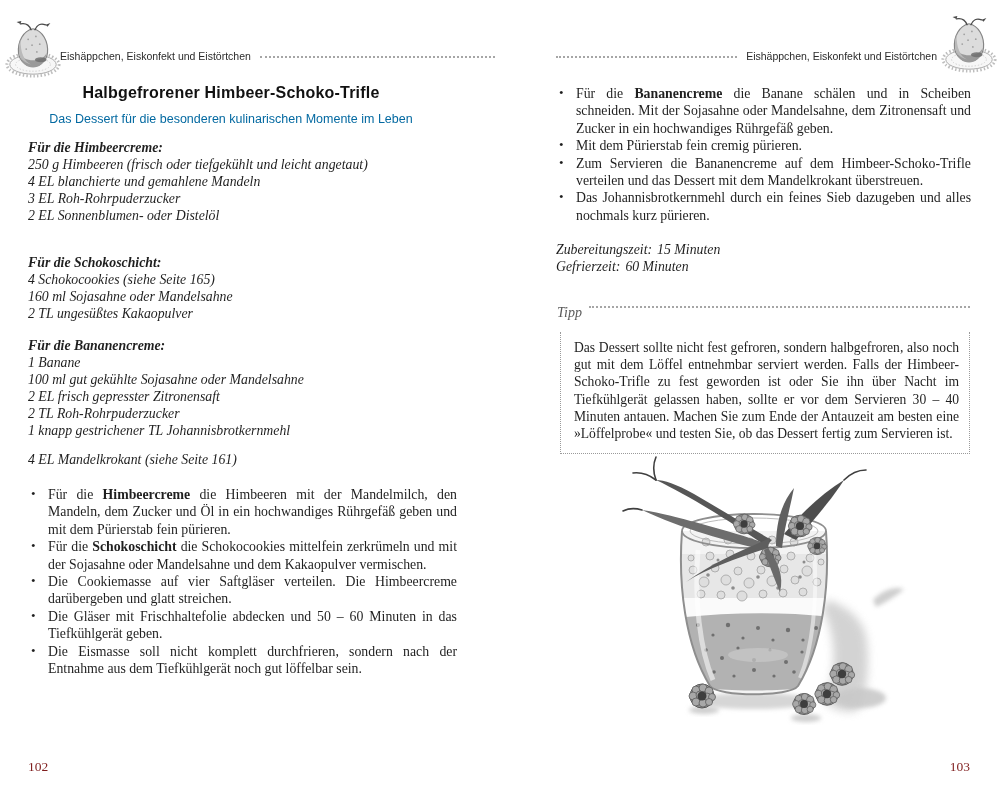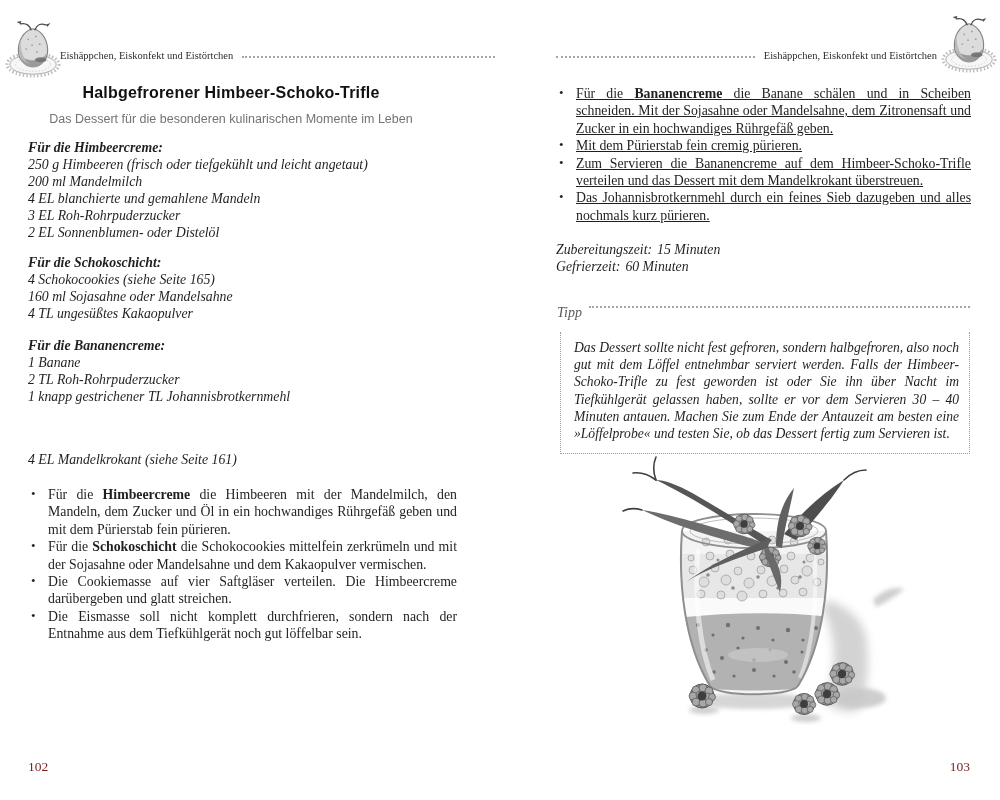--- a/index.html
+++ b/index.html
@@ -5,21 +5,21 @@
   html,body{margin:0;padding:0;}
   body{
     width:1000px;height:800px;background:#ffffff;overflow:hidden;
     font-family:"Liberation Serif","DejaVu Serif",serif;color:#1f1f1f;
   }
   .spread{position:relative;width:1000px;height:800px;background:#fff;}
 
   
   .running-head{
     position:absolute;top:50px;display:flex;align-items:center;gap:9px;
-    font-family:Liberation Serif, serif;
+    font-family:Liberation Sans, sans-serif;
     font-size:10.5px;color:#2b2b2b;white-space:nowrap;
   }
   .running-head.left-head{left:60px;width:435px;}
   .running-head.right-head{left:556px;width:381px;}
   .dotted-rule{flex:1;height:0;border-bottom:2px dotted #a6a6a6;transform:translateY(1px);}
   .corner-icon{position:absolute;width:58px;height:62px;}
   .corner-icon.left{left:4px;top:19px;}
   .corner-icon.right{right:2px;top:14px;}
 
   
@@ -28,49 +28,49 @@
   .page-right{left:556px;width:415px;}
 
   .title{
     position:absolute;top:84px;left:0;width:406px;margin:0;text-align:center;
     font-family:"Liberation Sans","DejaVu Sans",sans-serif;
     font-size:16px;font-weight:bold;letter-spacing:.2px;color:#111;
   }
   .subtitle{
     position:absolute;top:112px;left:0;width:406px;text-align:center;
     font-family:"Liberation Sans","DejaVu Sans",sans-serif;
-    font-size:12.5px;color:#737373;
+    font-size:12.5px;color:#0369a1;
   }
 
   .ing{position:absolute;left:0;width:100%;font-style:italic;font-size:13.8px;line-height:17px;}
   .ing-head{font-weight:bold;}
   .ing1{top:139px;} .ing2{top:254px;} .ing3{top:337px;}
   .extra-ing{position:absolute;top:452px;left:0;font-style:italic;font-size:13.8px;}
 
   .steps{position:absolute;left:0;width:100%;}
   .steps-left{top:486px;}
-  .steps-right{top:85px;text-decoration:underline;}
+  .steps-right{top:85px;}
   .step{position:relative;margin:0;padding-left:20px;text-align:justify;
         font-size:13.8px;line-height:17.4px;}
   .step::before{content:"\2022";position:absolute;left:3px;top:-1px;font-size:13px;color:#1f1f1f;}
   .step b{font-weight:bold;}
 
   .times{position:absolute;top:242px;left:0;font-style:italic;font-size:13.8px;line-height:16.5px;}
   .time-label{font-weight:normal;margin-right:5px;}
 
   .tip{position:absolute;top:305px;left:0;width:414px;}
   .tip-head{display:flex;align-items:flex-start;gap:7px;font-style:italic;
             font-size:14px;color:#5a5a5a;padding-left:1px;}
   .tip-head .dotted-rule{border-bottom:2px dotted #a6a6a6;}
   .tip-frame{
     margin-left:4px;margin-top:2px;
     border-left:1.5px dotted #9a9a9a;border-right:1.5px dotted #9a9a9a;
     border-bottom:1.5px dotted #9a9a9a;
   }
-  .tip-body{font-style:italic;text-align:justify;font-size:13.6px;line-height:17.2px;
+  .tip-body{text-align:justify;font-size:13.6px;line-height:17.2px;
             padding:7px 10px 11px 13px;color:#1f1f1f;margin-top:11px;}
 
   .illustration{position:absolute;left:618px;top:450px;width:322px;height:312px;}
 
   .page-number{position:absolute;top:759px;font-size:13.5px;color:#7f1d1d;}
   .page-number.pn-left{left:28px;}
   .page-number.pn-right{right:30px;}
 </style>
 </head>
 <body>
@@ -137,46 +137,48 @@
     <span>Eishäppchen, Eiskonfekt und Eistörtchen</span>
   </div>
 
   <div class="page page-left">
     <h1 class="title">Halbgefrorener Himbeer-Schoko-Trifle</h1>
     <div class="subtitle">Das Dessert für die besonderen kulinarischen Momente im Leben</div>
 
     <section class="ing ing1">
       <div class="ing-head">Für die Himbeercreme:</div>
       <div class="ing-line">250 g Himbeeren (frisch oder tiefgekühlt und leicht angetaut)</div>
-      <div class="ing-line">200 ml Mandelmilch</div>
       <div class="ing-line">4 EL blanchierte und gemahlene Mandeln</div>
       <div class="ing-line">3 EL Roh-Rohrpuderzucker</div>
       <div class="ing-line">2 EL Sonnenblumen- oder Distelöl</div>
     </section>
 
     <section class="ing ing2">
       <div class="ing-head">Für die Schokoschicht:</div>
       <div class="ing-line">4 Schokocookies (siehe Seite 165)</div>
       <div class="ing-line">160 ml Sojasahne oder Mandelsahne</div>
-      <div class="ing-line">4 TL ungesüßtes Kakaopulver</div>
+      <div class="ing-line">2 TL ungesüßtes Kakaopulver</div>
     </section>
 
     <section class="ing ing3">
       <div class="ing-head">Für die Bananencreme:</div>
       <div class="ing-line">1 Banane</div>
+      <div class="ing-line">100 ml gut gekühlte Sojasahne oder Mandelsahne</div>
+      <div class="ing-line">2 EL frisch gepresster Zitronensaft</div>
       <div class="ing-line">2 TL Roh-Rohrpuderzucker</div>
       <div class="ing-line">1 knapp gestrichener TL Johannisbrotkernmehl</div>
     </section>
 
     <div class="extra-ing">4 EL Mandelkrokant (siehe Seite 161)</div>
 
     <div class="steps steps-left">
       <p class="step"><span>Für die </span><b>Himbeercreme</b><span> die Himbeeren mit der Mandelmilch, den Mandeln, dem Zucker und Öl in ein hochwandiges Rührgefäß geben und mit dem Pürierstab fein pürieren.</span></p>
       <p class="step"><span>Für die </span><b>Schokoschicht</b><span> die Schokocookies mittelfein zerkrümeln und mit der Sojasahne oder Mandelsahne und dem Kakaopulver vermischen.</span></p>
       <p class="step"><span>Die Cookiemasse auf vier Saftgläser verteilen. Die Himbeercreme darübergeben und glatt streichen.</span></p>
+      <p class="step"><span>Die Gläser mit Frischhaltefolie abdecken und 50 – 60 Minuten in das Tiefkühlgerät geben.</span></p>
       <p class="step"><span>Die Eismasse soll nicht komplett durchfrieren, sondern nach der Entnahme aus dem Tiefkühlgerät noch gut löffelbar sein.</span></p>
     </div>
   </div>
 
   <div class="page page-right">
     <div class="steps steps-right">
       <p class="step"><span>Für die </span><b>Bananencreme</b><span> die Banane schälen und in Scheiben schneiden. Mit der Sojasahne oder Mandelsahne, dem Zitronensaft und Zucker in ein hochwandiges Rührgefäß geben.</span></p>
       <p class="step"><span>Mit dem Pürierstab fein cremig pürieren.</span></p>
       <p class="step"><span>Zum Servieren die Bananencreme auf dem Himbeer-Schoko-Trifle verteilen und das Dessert mit dem Mandelkrokant überstreuen.</span></p>
       <p class="step"><span>Das Johannisbrotkernmehl durch ein feines Sieb dazugeben und alles nochmals kurz pürieren.</span></p>

